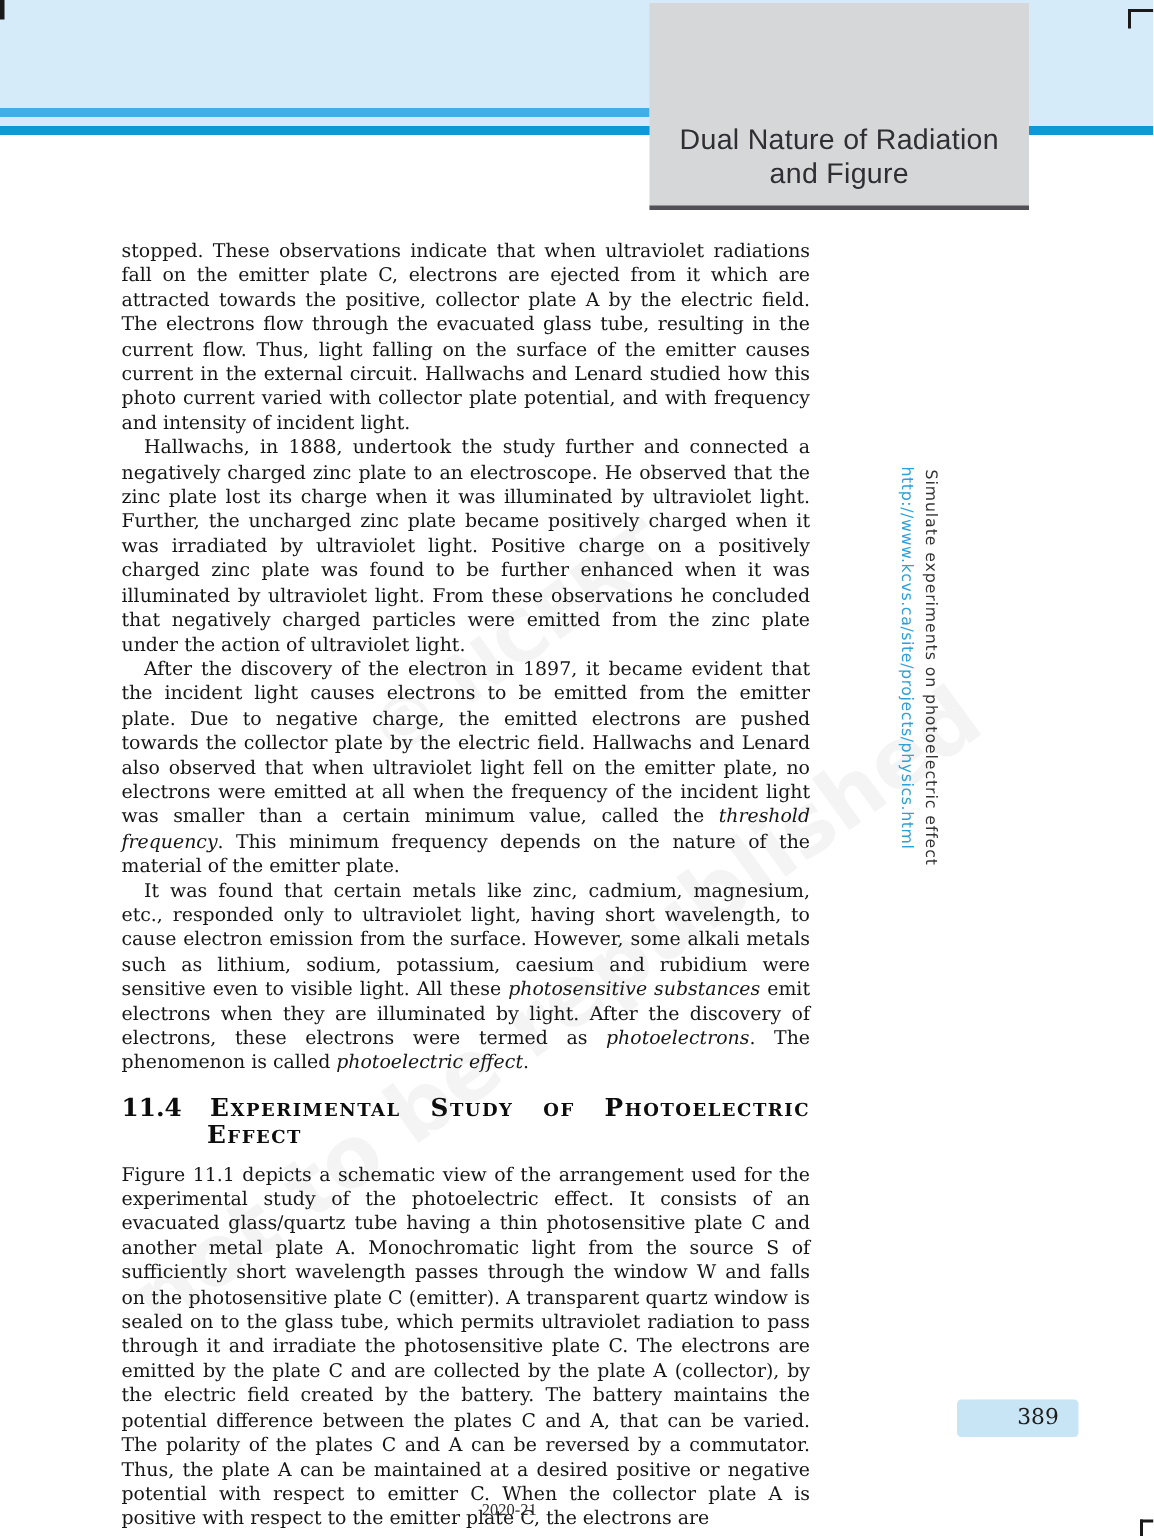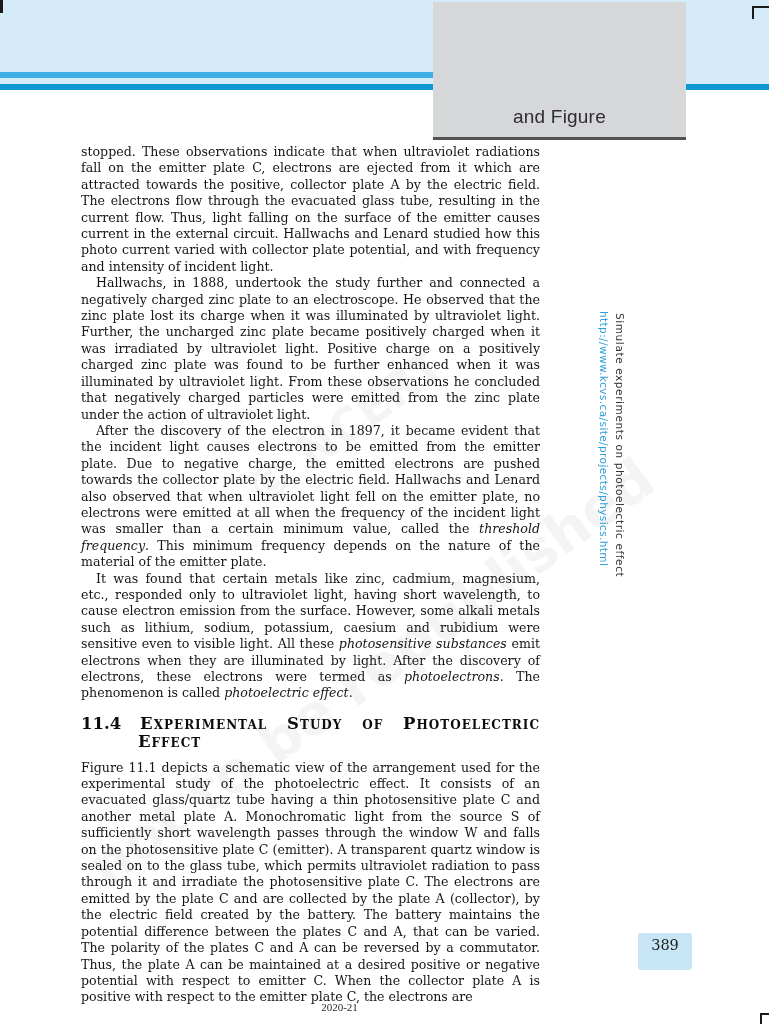--- a/index.html
+++ b/index.html
@@ -26,56 +26,57 @@
            border-left:2px solid #1a1a1a;border-top:2px solid #1a1a1a;z-index:4;}
 
   
   .wm{position:absolute;font-family:"DejaVu Sans",sans-serif;font-weight:bold;
       color:rgba(110,110,110,0.08);transform:rotate(-36deg);white-space:nowrap;
       pointer-events:none;z-index:1;}
   .wm1{left:230px;top:400px;font-size:46px;}
   .wm2{left:30px;top:640px;font-size:56px;}
 
   
-  .body-col{position:absolute;left:81px;top:144px;width:459px;z-index:2;
+  .body-col{position:absolute;left:81px;top:159px;width:459px;z-index:2;
             font-size:12.6px;line-height:16.4px;text-align:justify;color:#151515;}
   p.para{margin:0;}
   p.indent{text-indent:15px;}
 
   .section-heading{margin:14px 0 9px 0;font-weight:bold;color:#0d0d0d;font-size:16.5px;}
   .sec-line1{display:block;text-align:justify;text-align-last:justify;}
   .sec-caps{font-variant:small-caps;letter-spacing:1px;}
   .sec-line2{display:block;margin-left:57px;margin-top:2px;}
 
   
   .logo-wrap{position:absolute;left:583px;top:251px;width:86px;height:64px;z-index:2;}
   .v-caption{position:absolute;left:614px;top:313px;writing-mode:vertical-rl;
              font-family:"DejaVu Sans",sans-serif;font-size:10.5px;letter-spacing:.6px;
              color:#333333;z-index:2;}
   .v-url{position:absolute;left:598px;top:311px;writing-mode:vertical-rl;
          font-family:"DejaVu Sans",sans-serif;font-size:10.5px;letter-spacing:.4px;
          color:#2da0d8;text-decoration:none;z-index:2;}
 
   
-  .badge{position:absolute;left:638px;top:933px;width:54px;height:37px;background:#c8e5f6;
+  .badge{position:absolute;left:638px;top:933px;width:54px;height:25px;background:#c8e5f6;
          border-radius:3px;text-align:center;line-height:25px;font-size:14.5px;color:#1c1c1c;
-         font-family:"DejaVu Serif",serif;z-index:2;}
+         font-family:"DejaVu Serif",serif;z-index:2;padding-left:27px;}
   .edition{position:absolute;left:0;top:984px;width:679px;text-align:center;
            font-family:Liberation Serif, serif;font-size:11px;color:#2b2b2b;z-index:2;margin-top:17px;}
 </style>
 </head>
 <body>
 
 <div class="page">
 
   <div class="band"></div>
   <div class="line-mid"></div>
   <div class="line-dark"></div>
 
   <div class="title-box">
+    <span class="title-line">Dual Nature of Radiation</span>
     <span class="title-line">and Figure</span>
   </div>
 
   <div class="mark-tl"></div>
   <div class="mark-tr"></div>
   <div class="mark-br"></div>
 
   <div class="wm wm1">© NCERT</div>
   <div class="wm wm2">not to be republished</div>
 

